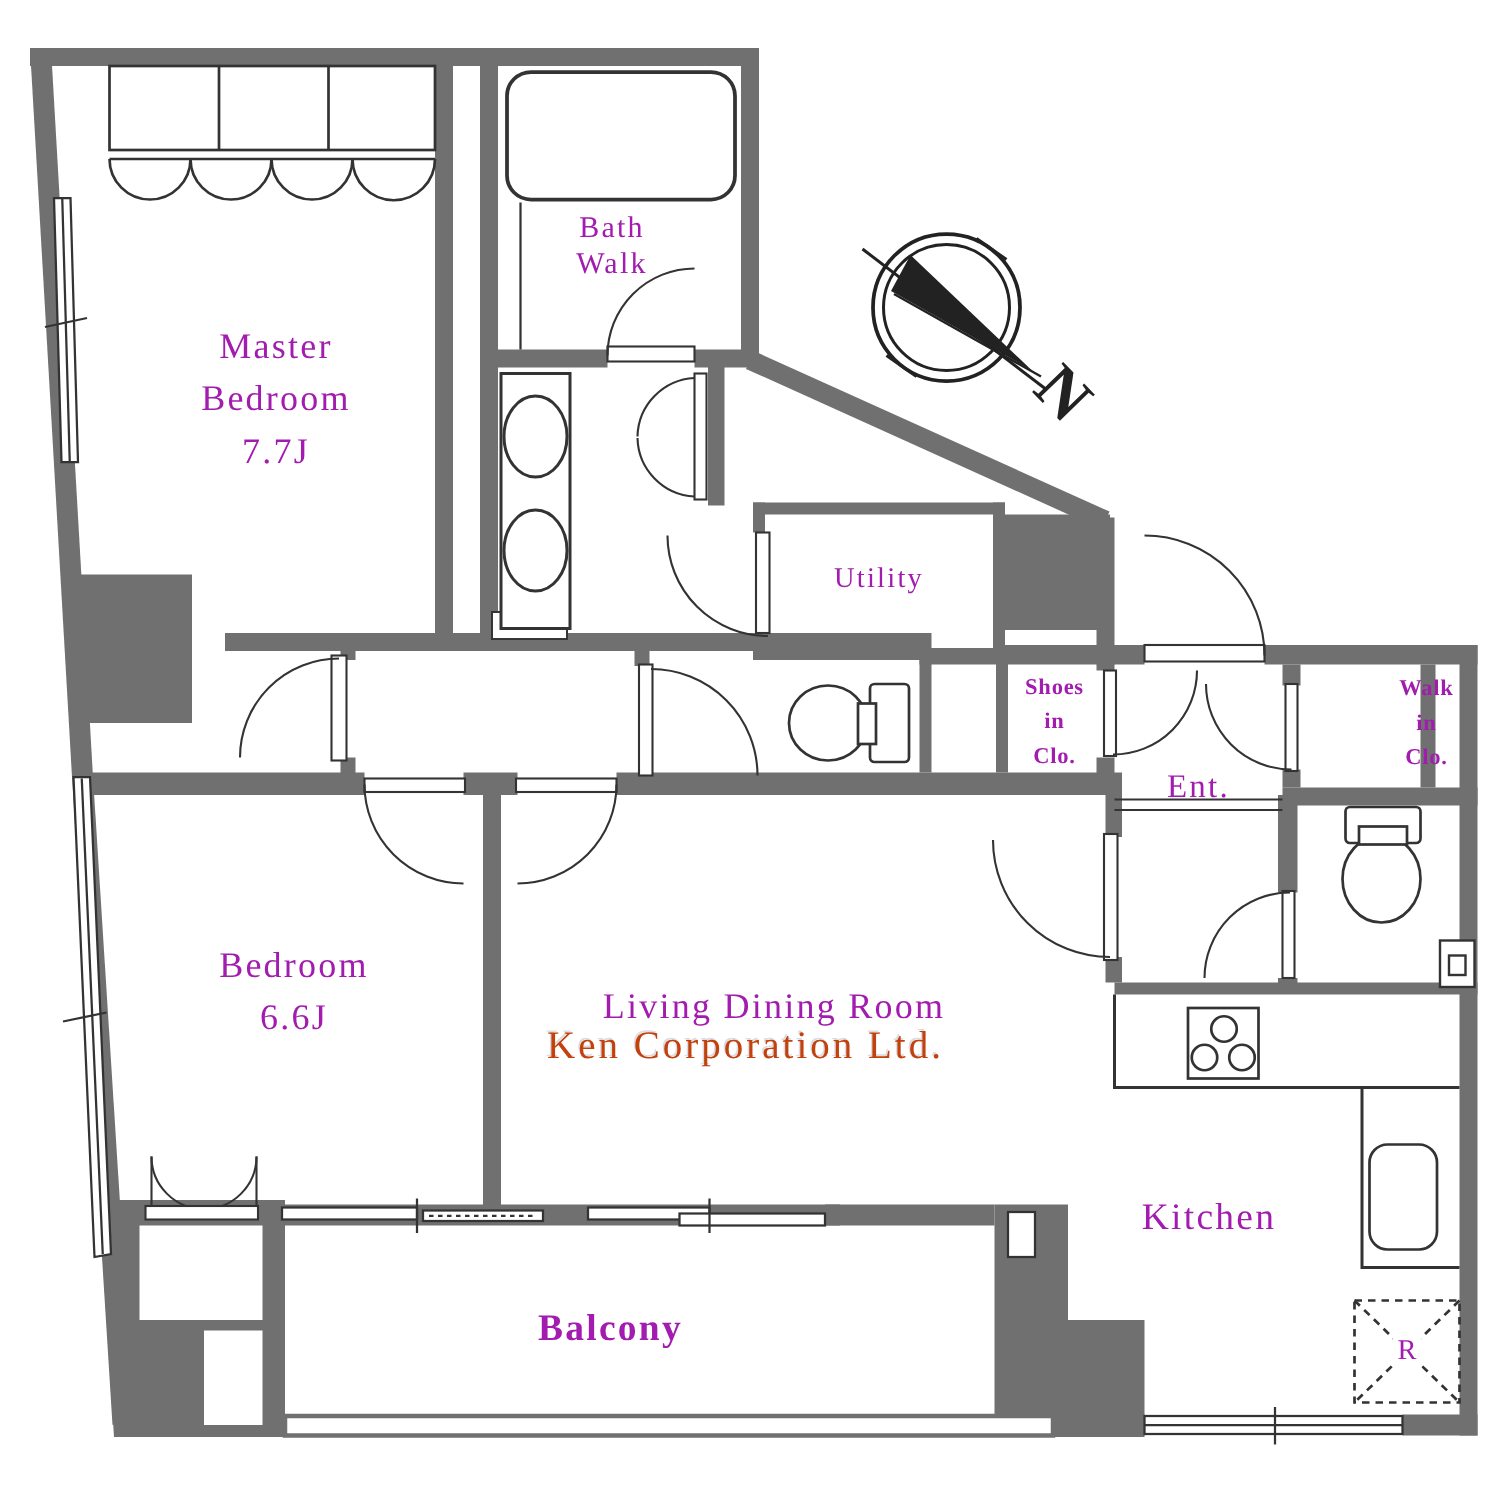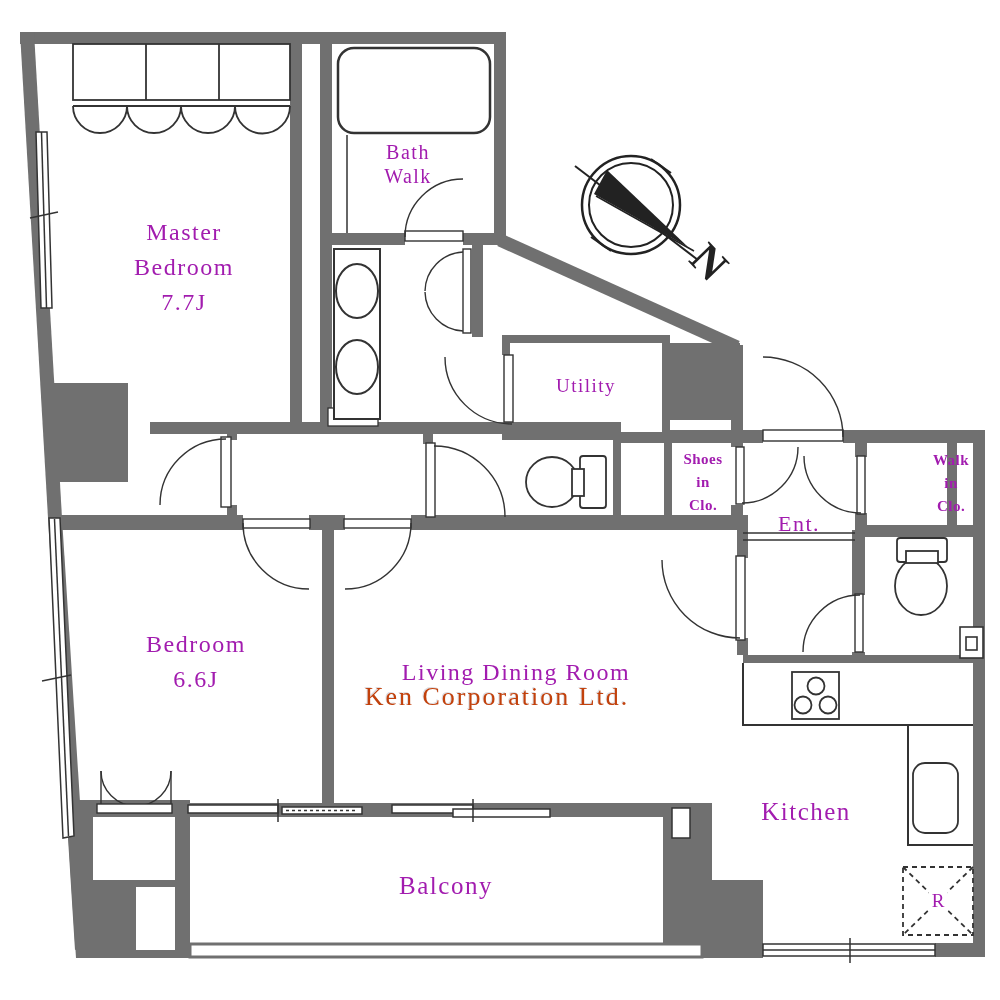--- a/index.html
+++ b/index.html
@@ -295,21 +295,21 @@
   </div>
 
   <div class="label lab24" style="left:516px;top:672px;text-align:center;">
     <span class="ln">Living Dining Room</span>
   </div>
 
   <div class="label lab25" style="left:806px;top:812px;">
     <span>Kitchen</span>
   </div>
 
-  <div class="label lab25" style="left:446px;top:886px;">
+  <div class="label lab25" style="left:407px;top:886px;font-weight:bold;">
     <span>Balcony</span>
   </div>
 
   <div class="label" id="r-label" style="left:938px;top:901px;">
     <span>R</span>
   </div>
 
   <div class="label" id="north-label" style="left:709px;top:262px;">
     <span>N</span>
   </div>

